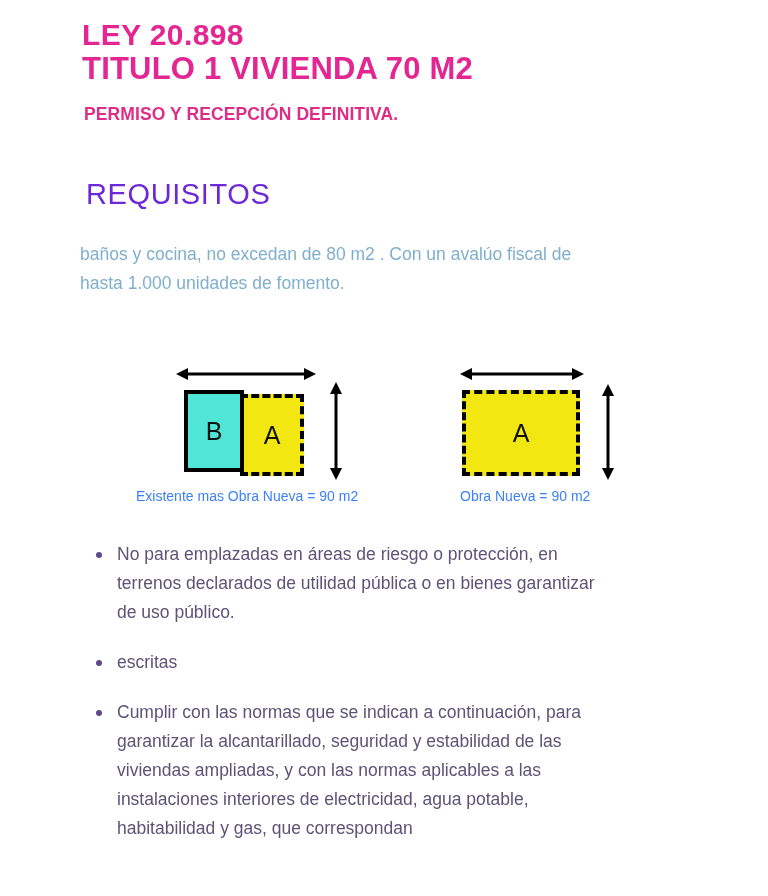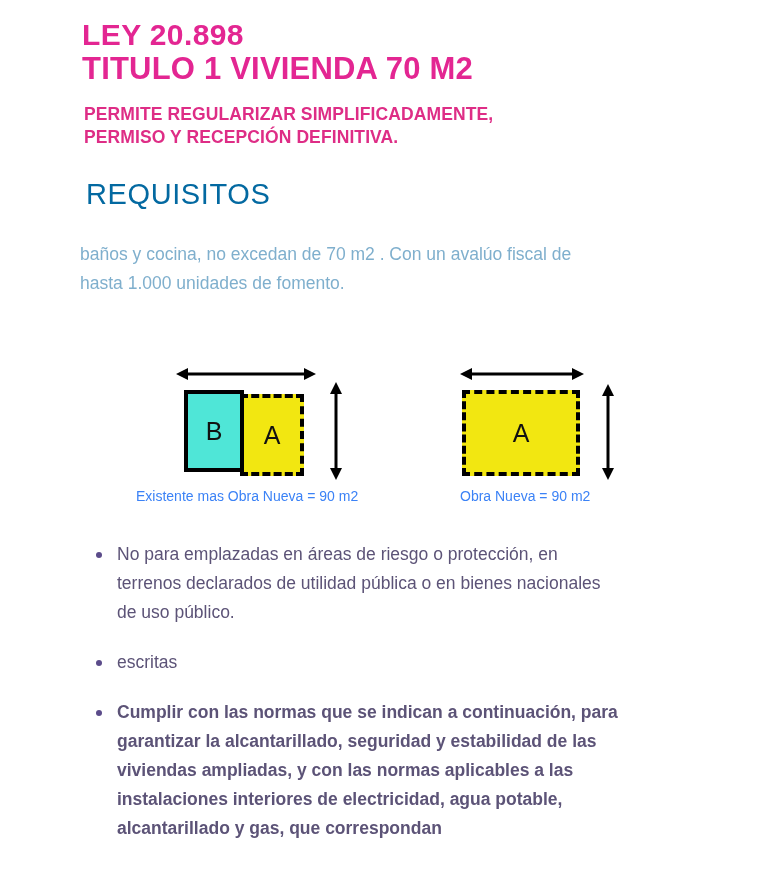--- a/index.html
+++ b/index.html
@@ -56,21 +56,21 @@
     font-size: 17.5px;
     line-height: 23px;
     letter-spacing: 0.1px;
     white-space: nowrap;
   }
 
   .requisitos {
     position: absolute;
     left: 86px;
     top: 178px;
-    color: #0369a1;
+    color: #6d28d9;
     font-size: 29px;
     font-weight: normal;
     letter-spacing: 0.6px;
   }
 
   
   .intro {
     position: absolute;
     left: 80px;
     top: 240px;
@@ -146,21 +146,21 @@
   }
   .bullet-item {
     position: relative;
     padding-left: 25px;
     margin-bottom: 21px;
     color: #5C5377;
     font-size: 17.5px;
     line-height: 29px;
     text-align: justify;
   }
-  .bullet-item:last-child { margin-bottom: 0; font-weight: bold; }
+  .bullet-item:last-child { margin-bottom: 0; }
   .bullet-dot {
     position: absolute;
     left: 4px;
     top: 12px;
     width: 6px;
     height: 6px;
     border-radius: 50%;
     background: #5B4B8A;
   }
   .bullet-text .lastline { text-align: left; }
@@ -169,28 +169,27 @@
 <body>
 
 <div class="page">
 
   <div class="title-block">
     <div class="title-line line1">LEY 20.898</div>
     <div class="title-line line2">TITULO 1 VIVIENDA 70 M2</div>
   </div>
 
   <div class="subtitle-block">
-    <div class="subtitle-line">PERMITE REGULARIZAR  SIMPLIFICADAMENTE,</div>
     <div class="subtitle-line">PERMISO Y RECEPCIÓN DEFINITIVA.</div>
   </div>
 
   <div class="requisitos">REQUISITOS</div>
 
   <div class="intro">
-    <div>baños y cocina, no excedan de 70 m2 . Con un avalúo fiscal de</div>
+    <div>baños y cocina, no excedan de 80 m2 . Con un avalúo fiscal de</div>
     <div class="lastline">hasta 1.000 unidades de fomento.</div>
   </div>
 
   <div class="diagrams">
 
     <div class="diagram one">
 
       <div class="h-arrow" style="left:8px; top:8px; width:140px;">
         <svg width="140" height="16" viewBox="0 0 140 16">
           <line x1="8" y1="8" x2="132" y2="8" stroke="#000" stroke-width="3"></line>
@@ -244,38 +243,38 @@
     </div>
 
   </div>
 
   <div class="bullets">
 
     <div class="bullet-item">
       <span class="bullet-dot"></span>
       <div class="bullet-text">
         <div>No para emplazadas en áreas de riesgo o protección, en</div>
-        <div>terrenos declarados de utilidad pública o en bienes nacionales</div>
+        <div>terrenos declarados de utilidad pública o en bienes garantizar</div>
         <div class="lastline">de uso público.</div>
       </div>
     </div>
 
     <div class="bullet-item">
       <span class="bullet-dot"></span>
       <div class="bullet-text">
         <div class="lastline">escritas</div>
       </div>
     </div>
 
     <div class="bullet-item">
       <span class="bullet-dot"></span>
       <div class="bullet-text">
         <div>Cumplir con las normas que se indican a continuación, para</div>
         <div>garantizar la alcantarillado, seguridad y estabilidad de las</div>
         <div>viviendas ampliadas, y con las normas aplicables a las</div>
         <div>instalaciones interiores de electricidad, agua potable,</div>
-        <div class="lastline">alcantarillado y gas, que correspondan</div>
+        <div class="lastline">habitabilidad y gas, que correspondan</div>
       </div>
     </div>
 
   </div>
 
 </div>
 
 </body></html>

